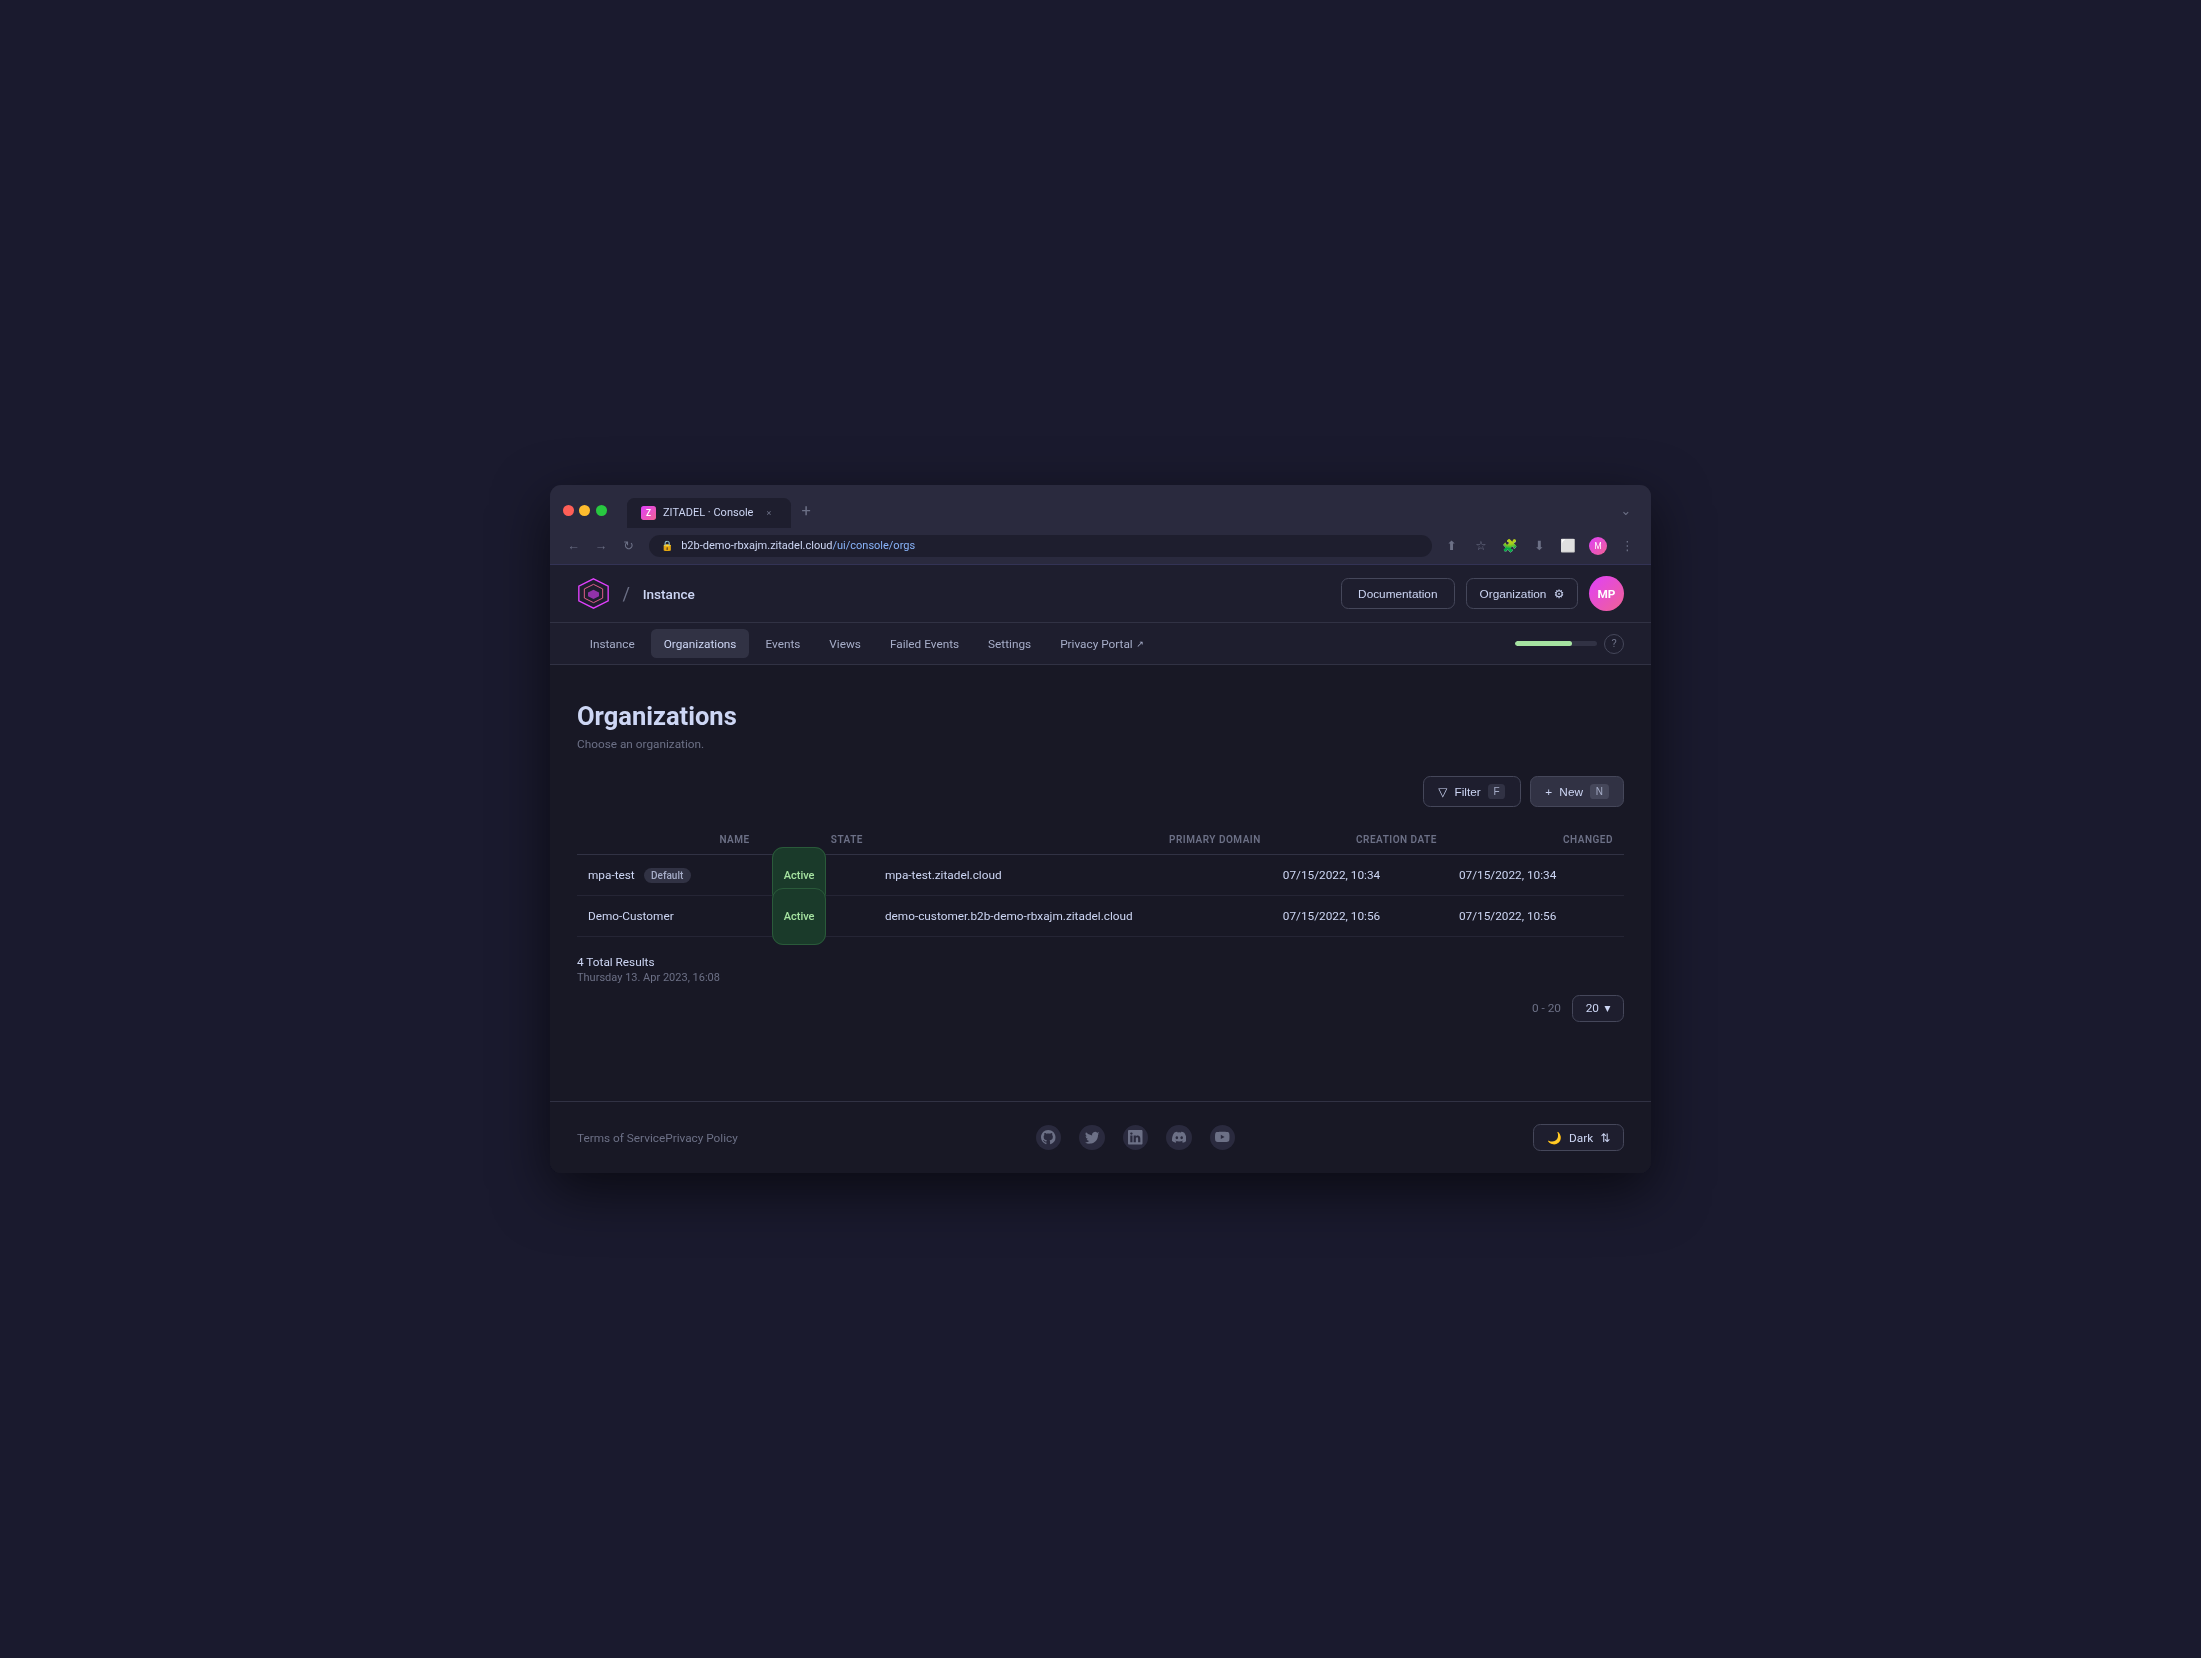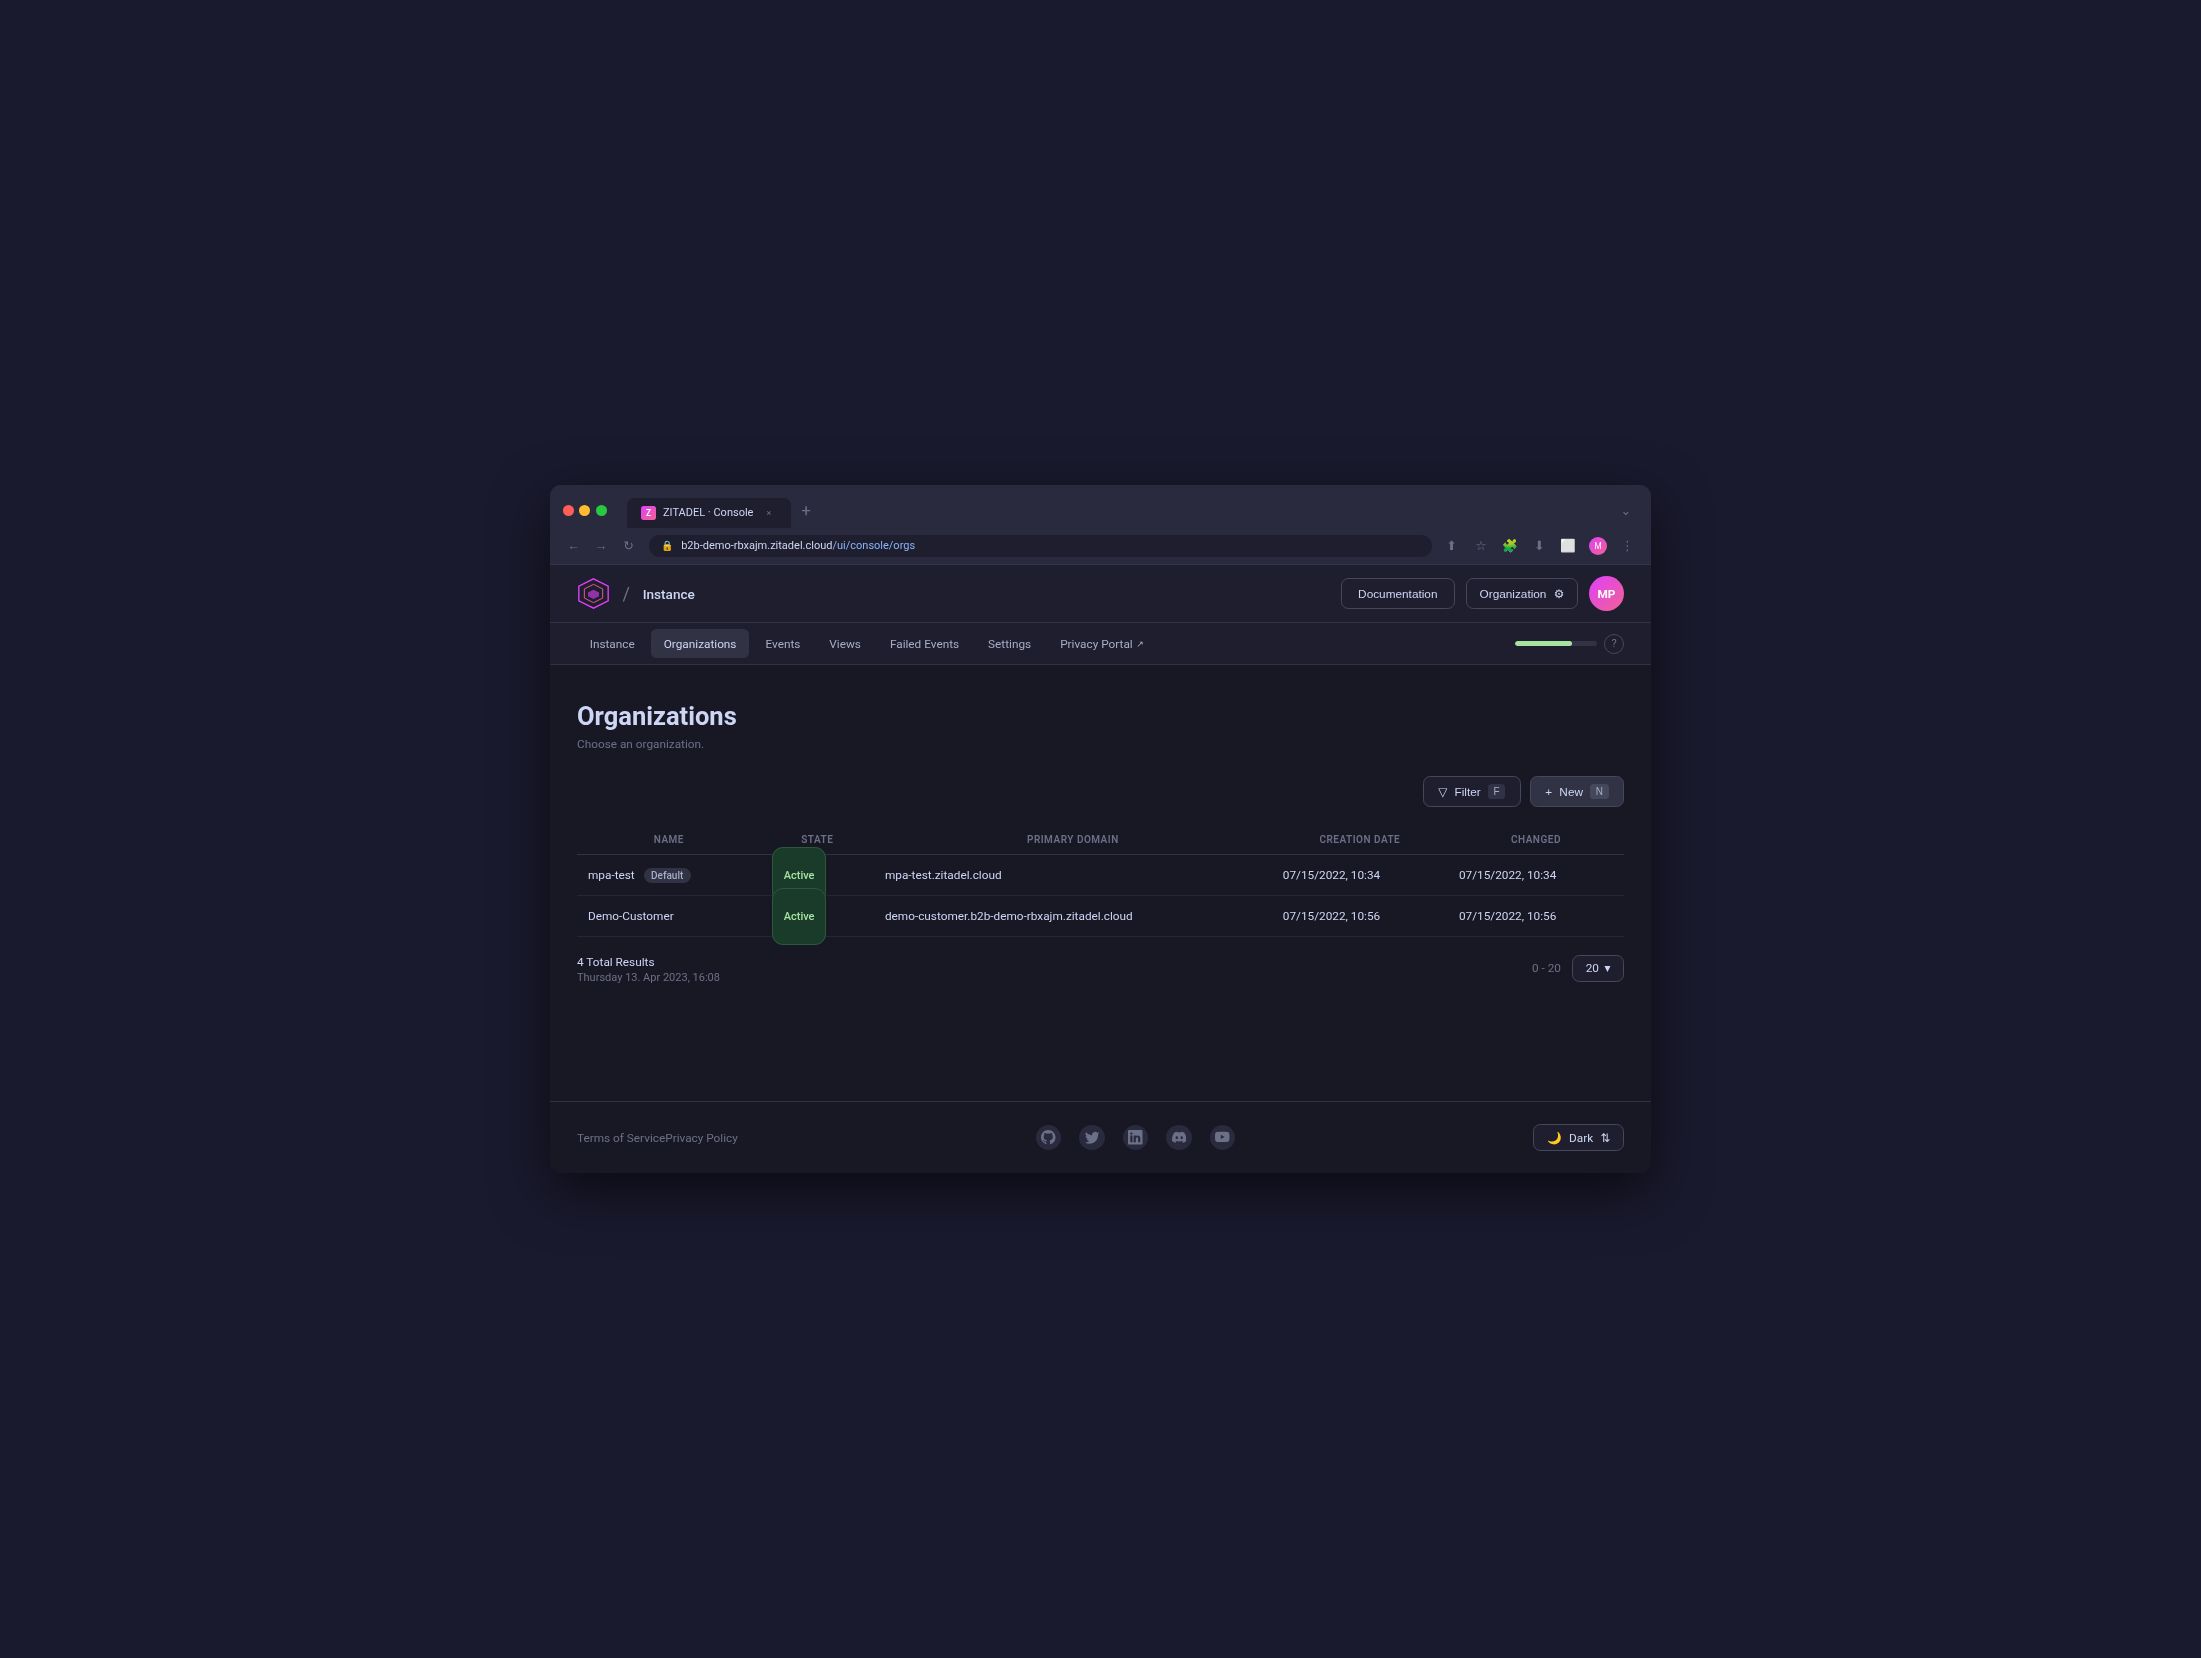--- a/index.html
+++ b/index.html
@@ -389,21 +389,21 @@
       color: #a6adc8;
     }
 
     
     .orgs-table {
       width: 100%;
       border-collapse: collapse;
     }
 
     .orgs-table th {
-      text-align: center;
+      text-align: right;
       font-size: 10px;
       font-weight: 600;
       color: #6c7086;
       letter-spacing: 0.05em;
       padding: 9px 11px;
       border-bottom: 0.9px solid #313244;
     }
 
     .orgs-table td {
       padding: 12.7px 11px;
@@ -457,20 +457,21 @@
     .total-date {
       font-size: 11px;
       color: #6c7086;
       margin-top: 2.7px;
     }
 
     .pagination-controls {
       display: flex;
       align-items: center;
       gap: 11px;
+      margin-top: 40px;
     }
 
     .page-range {
       font-size: 11.8px;
       color: #6c7086;
     }
 
     .per-page-select {
       background: #1e1e2e;
       border: 0.9px solid #45475a;

